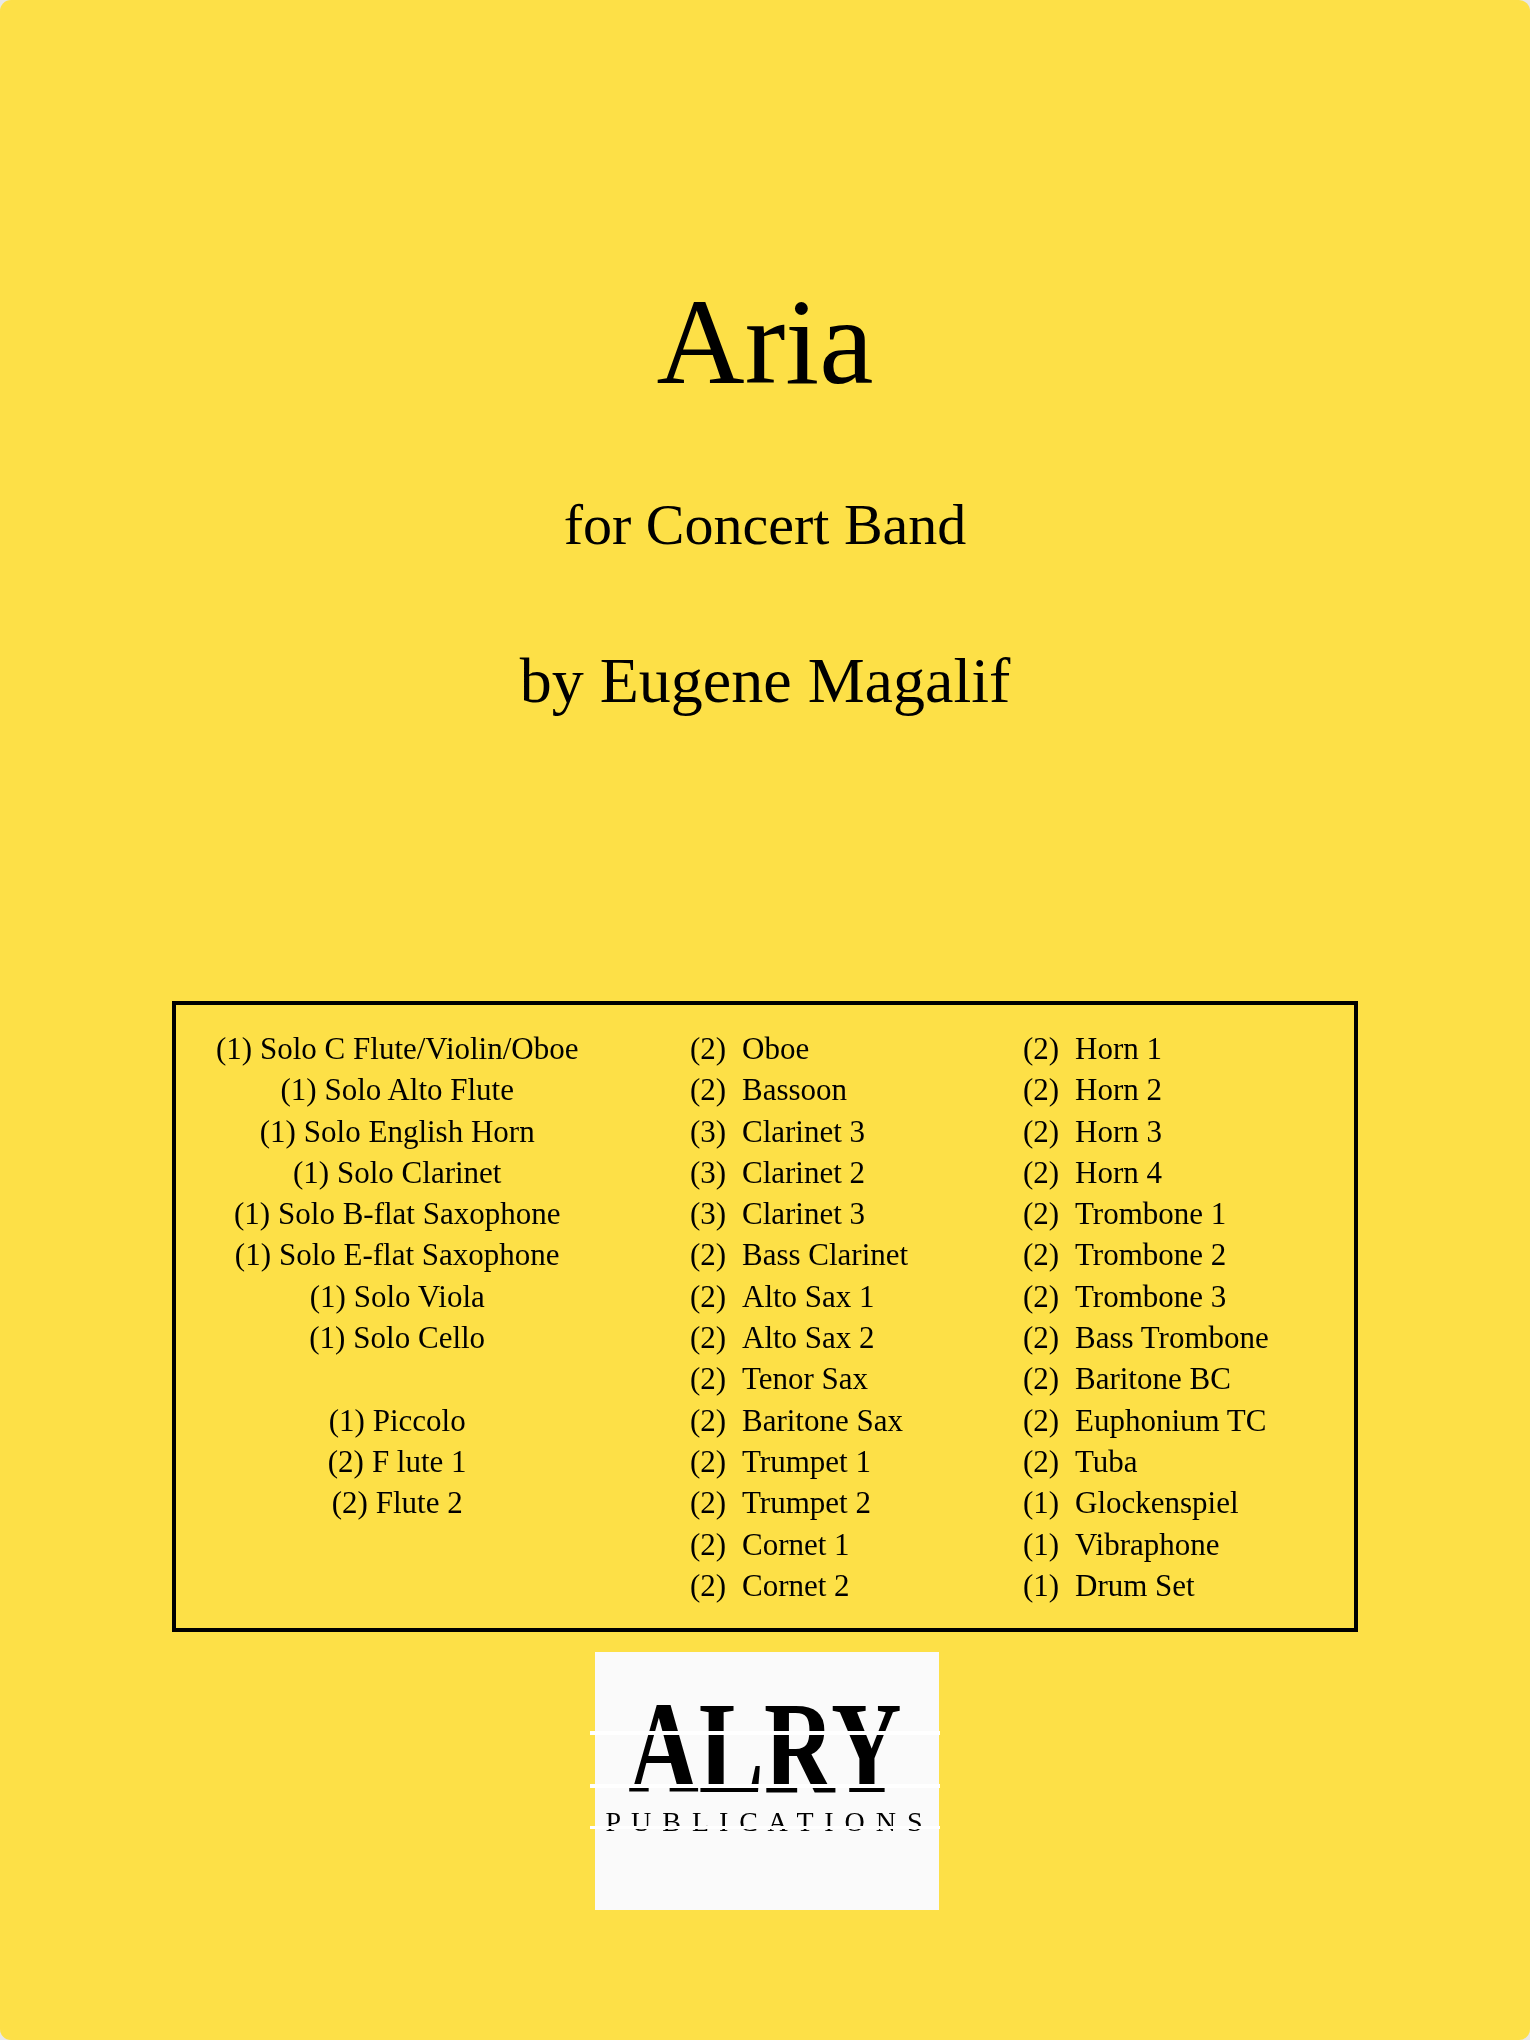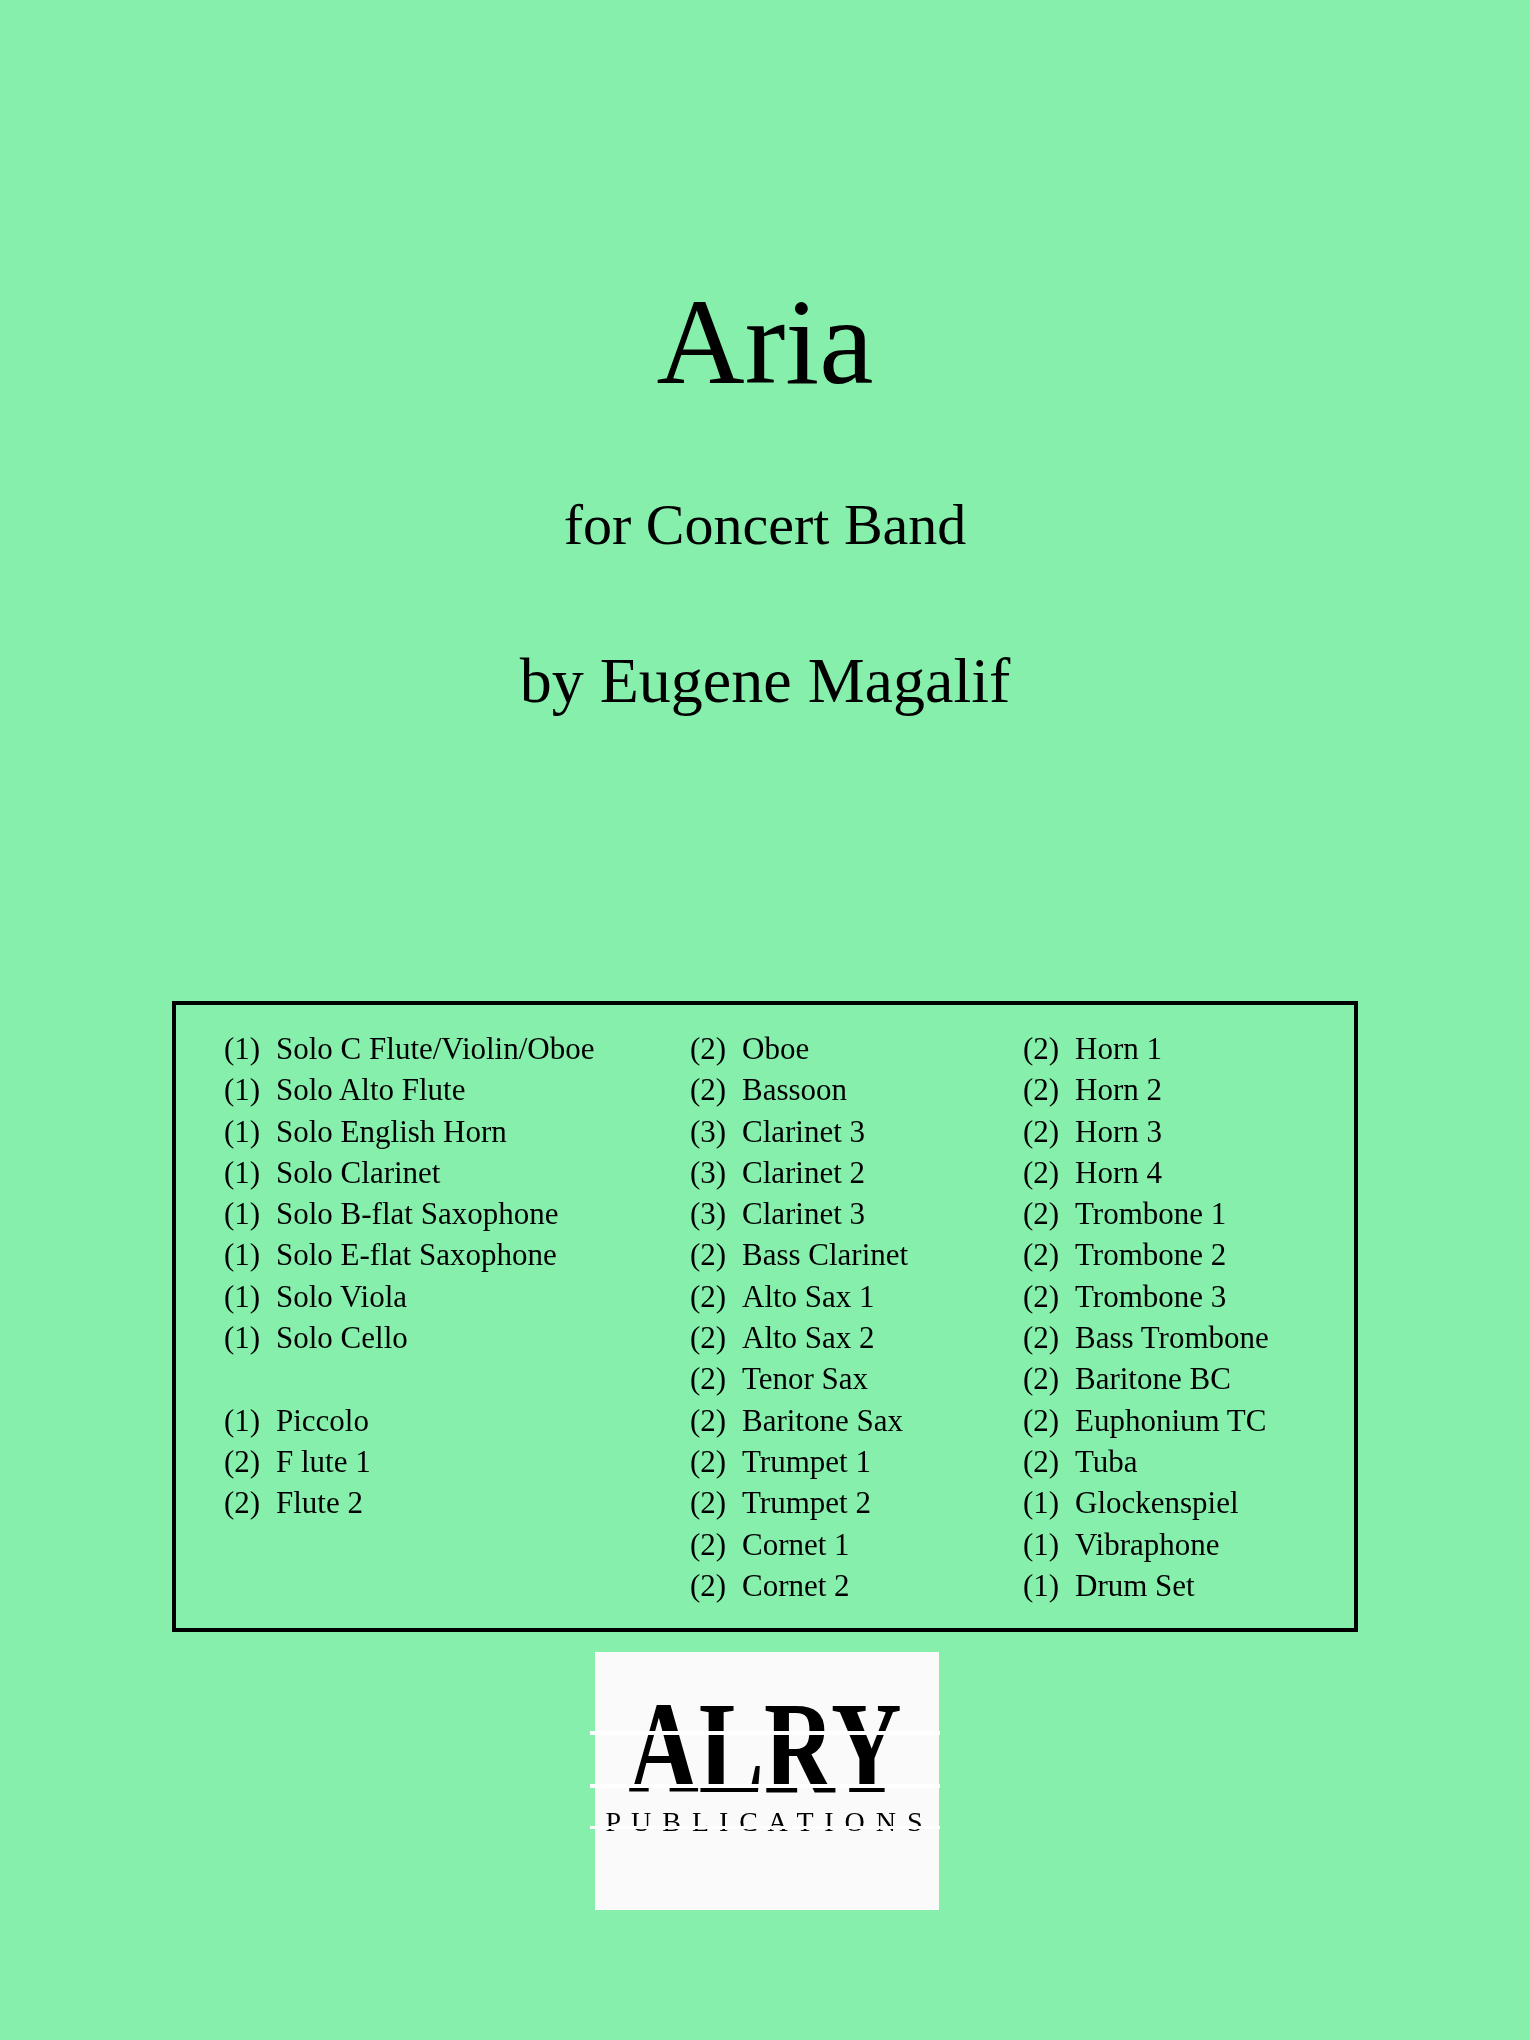--- a/index.html
+++ b/index.html
@@ -1,36 +1,37 @@
 <!DOCTYPE html>
 <html><head>
 <meta charset="utf-8">
 <style>
   html,body{margin:0;padding:0;background:#e8e8e8;}
   .page{
     position:relative;
     width:1530px;height:2040px;
-    background:#86efac;
+    background:#fde047;
     margin:0 auto;
     font-family:"Liberation Serif","DejaVu Serif",serif;
     color:#000;
     overflow:hidden;
+    border-radius:11px;
   }
   .centered{position:absolute;left:0;width:1530px;text-align:center;line-height:1;white-space:nowrap;}
   .title{top:281px;font-size:122px;}
   .subtitle{top:496px;font-size:58px;}
   .byline{top:649px;font-size:64px;}
   .inst-heading{top:919px;font-size:54px;letter-spacing:3px;}
   .inst-box{
     position:absolute;left:172px;top:1001px;
     width:1178px;height:623px;
     border:4px solid #000;
   }
   .col{position:absolute;white-space:nowrap;font-size:31px;}
-  .col-1{left:224px;top:1028px;}
+  .col-1{left:208px;top:1028px;text-align:center;}
   .col-2{left:690px;top:1028px;}
   .col-3{left:1023px;top:1028px;}
   .row{height:41.3px;line-height:41.3px;}
   .row .num{display:inline-block;width:52px;}
   .row.spacer{visibility:hidden;}
   .logo-backdrop{
     position:absolute;left:595px;top:1652px;width:344px;height:258px;
     background:#fafafa;
   }
   .logo-name{

